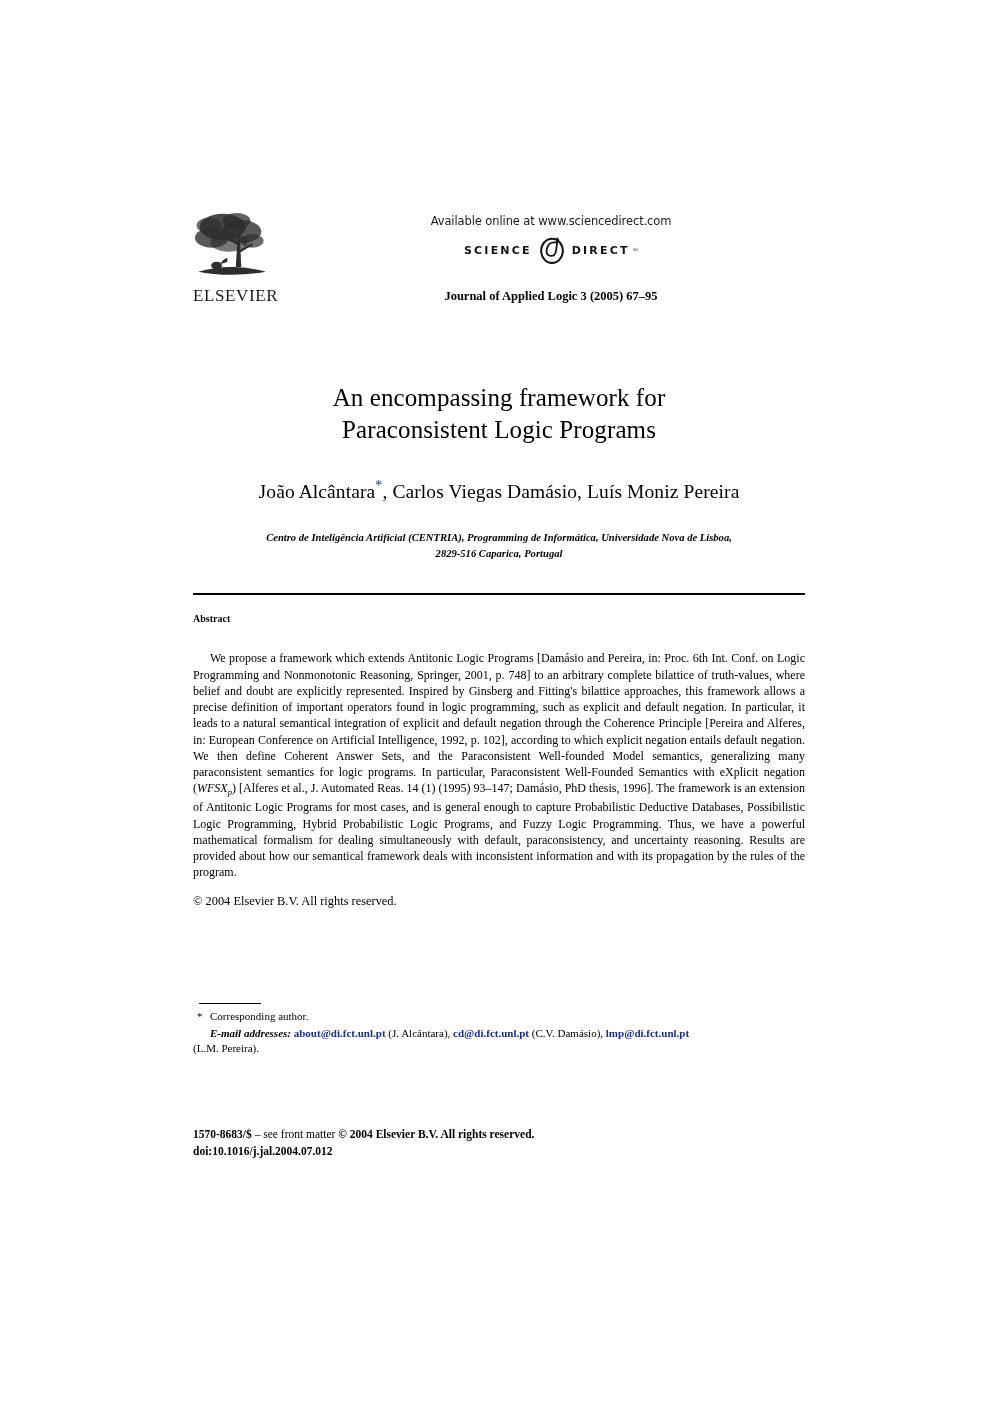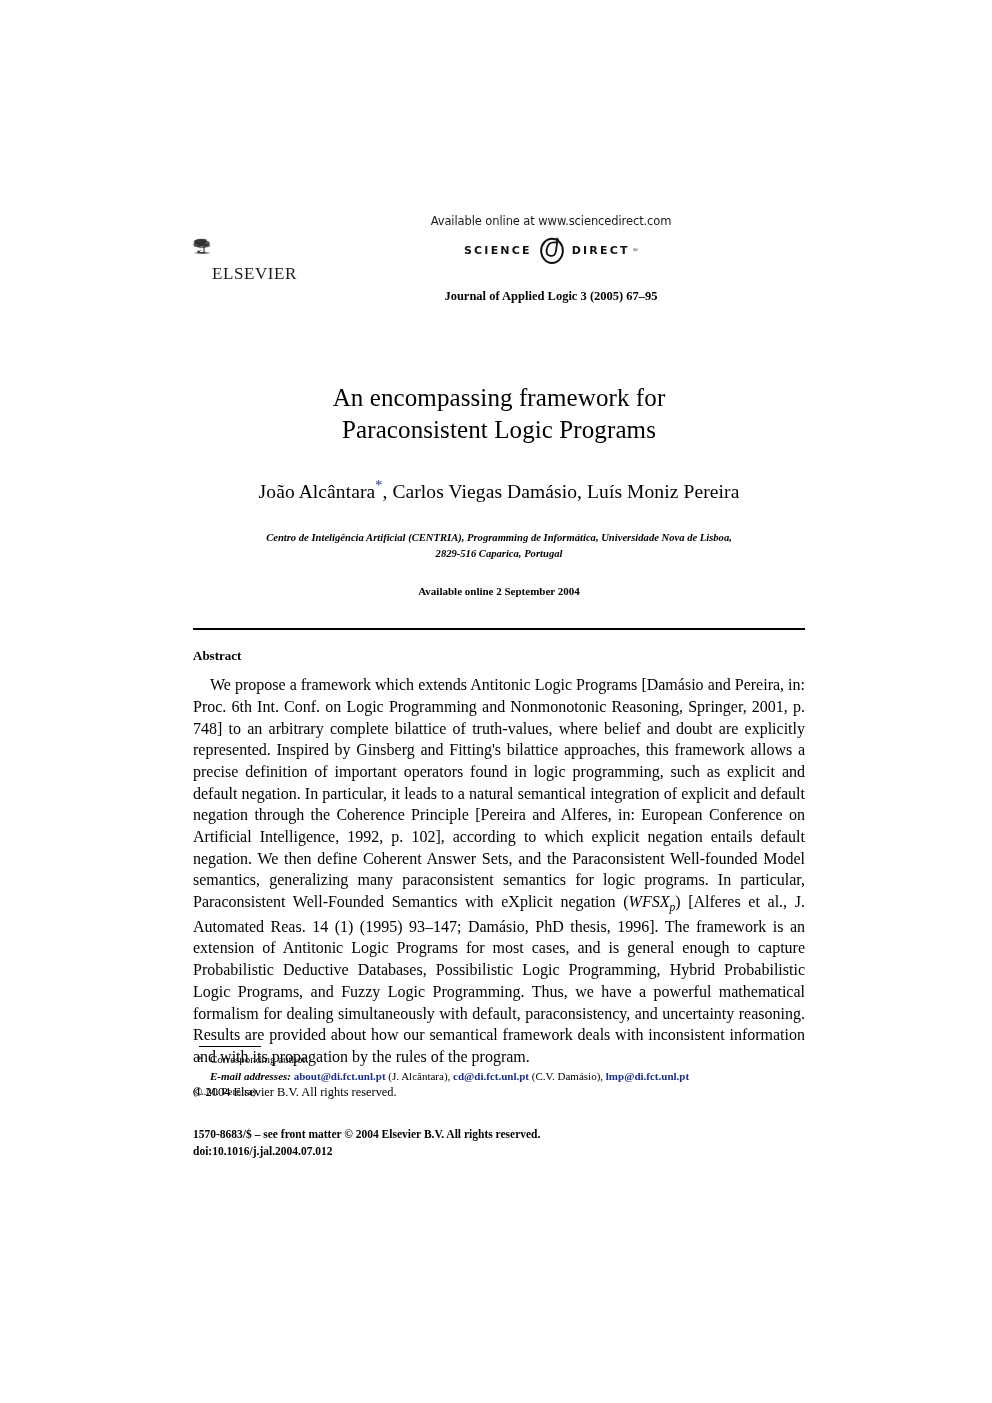--- a/index.html
+++ b/index.html
@@ -34,22 +34,22 @@
   .masthead {
     display: flex;
     align-items: flex-start;
     justify-content: space-between;
     height: 120px;
   }
 
   .elsevier-block {
     width: 104px;
     display: flex;
-    flex-direction: row;
-    align-items: flex-end;
+    flex-direction: column;
+    align-items: flex-start;
     padding-top: 4px;
   }
   .elsevier-tree {
     width: 78px;
     height: 74px;
     display: block;
   }
   .elsevier-word {
     font-family: "Liberation Serif", serif;
     font-size: 17px;
@@ -168,44 +168,44 @@
   }
 
   
   .abs-rule {
     border: 0;
     border-top: 2.2px solid #000;
     margin: 31px 0 0 0;
   }
   .abs-head {
     font-weight: bold;
-    font-size: 13px;
+    font-size: 10px;
     margin-top: 18px;
   }
   .abs-body {
-    font-size: 16px;
+    font-size: 12px;
     line-height: 1.355;
     text-align: justify;
-    margin-top: 10px;
+    margin-top: 26px;
     text-indent: 17px;
     hyphens: manual;
   }
   .abs-copy {
     font-size: 12.4px;
     line-height: 1.355;
     text-align: left;
   }
   .wfsx { font-style: italic; }
   .wfsx sub { font-style: italic; font-size: 0.72em; }
 
   
   .footnotes {
     position: absolute;
     left: 193px;
-    top: 1046px;
+    top: 1003px;
     width: 612px;
     font-size: 11px;
     line-height: 1.42;
   }
   .fn-rule {
     border: 0;
     border-top: 1.1px solid #000;
     width: 62px;
     margin: 0 0 5px 6px;
   }
@@ -240,21 +240,21 @@
 
   .imprint {
     position: absolute;
     left: 193px;
     top: 1126px;
     width: 612px;
     font-size: 11.5px;
     line-height: 1.5;
     font-weight: bold;
   }
-  .imprint .light { font-weight: bold; }
+  .imprint .light { font-weight: normal; }
 </style>
 </head>
 <body>
 
 <div class="page">
 
   <div class="content">
 
     <div class="masthead">
 
@@ -304,21 +304,20 @@
 
     <div class="authors">
       <span>João Alcântara</span><span class="corr-star">*</span><span>, Carlos Viegas Damásio, Luís Moniz Pereira</span>
     </div>
 
     <div class="affil">
       <div>Centro de Inteligência Artificial (CENTRIA), Programming de Informática, Universidade Nova de Lisboa,</div>
       <div>2829-516 Caparica, Portugal</div>
     </div>
 
-    <div class="avail-online">Available online 2 September 2004</div>
 
     <hr class="abs-rule">
 
     <div class="abs-head">Abstract</div>
 
     <p class="abs-body"><span>We propose a framework which extends Antitonic Logic Programs [Damásio and Pereira, in: Proc. 6th Int. Conf. on Logic Programming and Nonmonotonic Reasoning, Springer, 2001, p. 748] to an arbitrary complete bilattice of truth-values, where belief and doubt are explicitly represented. Inspired by Ginsberg and Fitting's bilattice approaches, this framework allows a precise definition of important operators found in logic programming, such as explicit and default negation. In particular, it leads to a natural semantical integration of explicit and default negation through the Coherence Principle [Pereira and Alferes, in: European Conference on Artificial Intelligence, 1992, p. 102], according to which explicit negation entails default negation. We then define Coherent Answer Sets, and the Paraconsistent Well-founded Model semantics, generalizing many paraconsistent semantics for logic programs. In particular, Paraconsistent Well-Founded Semantics with eXplicit negation (</span><span class="wfsx"><span>WFSX</span><sub>p</sub></span><span>) [Alferes et al., J. Automated Reas. 14 (1) (1995) 93–147; Damásio, PhD thesis, 1996]. The framework is an extension of Antitonic Logic Programs for most cases, and is general enough to capture Probabilistic Deductive Databases, Possibilistic Logic Programming, Hybrid Probabilistic Logic Programs, and Fuzzy Logic Programming. Thus, we have a powerful mathematical formalism for dealing simultaneously with default, paraconsistency, and uncertainty reasoning. Results are provided about how our semantical framework deals with inconsistent information and with its propagation by the rules of the program.</span></p>
 
     <div class="abs-copy">© 2004 Elsevier B.V. All rights reserved.</div>
 
   </div>

